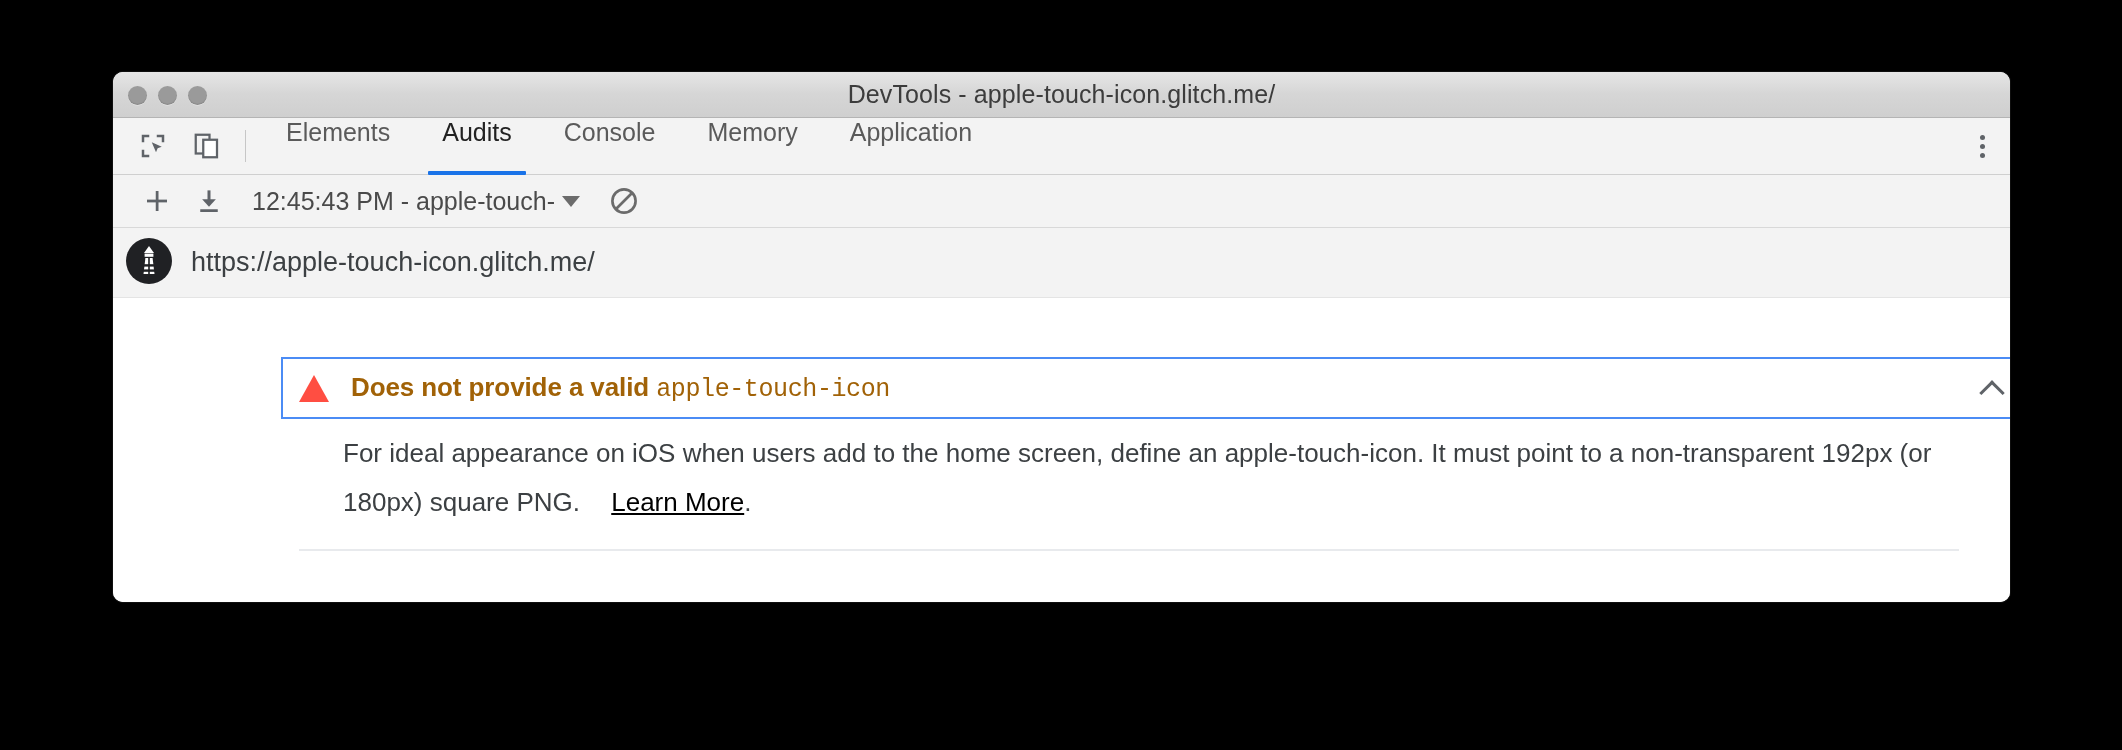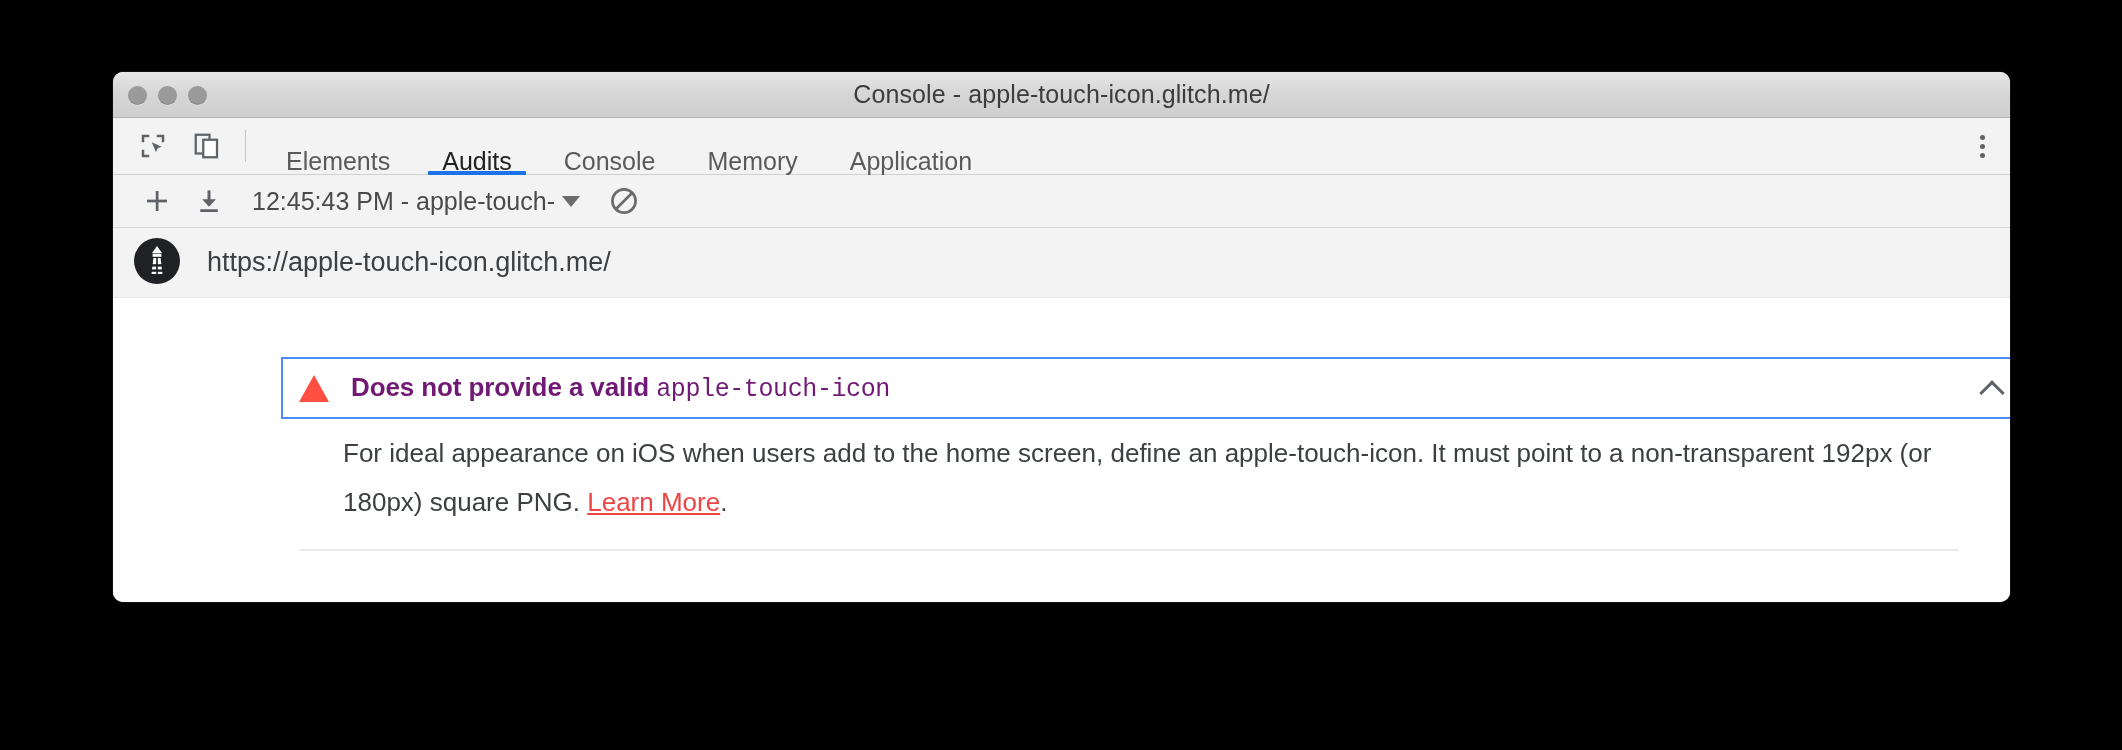--- a/index.html
+++ b/index.html
@@ -99,26 +99,25 @@
     flex: 0 0 1px;
   }
   .tabs {
     display: flex;
     align-items: stretch;
     padding-left: 14px;
   }
   .tab {
     position: relative;
     display: flex;
-    align-items: center;
+    align-items: flex-start;
     padding: 0 26px;
     font-size: 25px;
     color: #5a5a5a;
     white-space: nowrap;
-    margin-top: 30px;
   }
   .tab.active { color: #222222; }
   .tab.active::after {
     content: "";
     position: absolute;
     left: 12px; right: 12px;
     bottom: -1px;
     height: 4px;
     background: #1a73e8;
     border-radius: 1px;
@@ -187,22 +186,22 @@
     justify-content: center;
     margin-left: 16px;
   }
 
   
   .url-row {
     height: 70px;
     background: #f3f3f3;
     display: flex;
     align-items: center;
-    padding-left: 20px;
-    gap: 26px;
+    padding-left: 12px;
+    gap: 18px;
     border-bottom: 1px solid #e4e4e4;
   }
   .lh-logo { flex: 0 0 auto; }
   .url-text {
     font-size: 27px;
     color: #3c4043;
     white-space: nowrap;
   }
 
   
@@ -235,21 +234,21 @@
     width: 0; height: 0;
     border-left: 15px solid transparent;
     border-right: 15px solid transparent;
     border-bottom: 27px solid #ff4e42;
     margin-right: 22px;
     flex: 0 0 auto;
   }
   .audit-title {
     font-size: 26px;
     font-weight: bold;
-    color: #701a75;
+    color: #a16207;
     white-space: nowrap;
     letter-spacing: -0.1px;
   }
   .audit-title .code {
     font-family: "Liberation Mono", monospace;
     font-weight: normal;
     font-size: 25px;
     letter-spacing: -0.4px;
   }
   .chevron-up {
@@ -271,22 +270,23 @@
     position: absolute;
     left: 230px;
     top: 131px;
     width: 1650px;
     font-size: 26px;
     line-height: 49px;
     color: #3c4043;
     font-family: "Liberation Sans", sans-serif;
   }
   .audit-desc a {
-    color: #ef4444;
+    color: #000000;
     text-decoration: underline;
+    margin-left: 24px;
   }
 
   .bottom-divider {
     position: absolute;
     left: 186px;
     top: 251px;
     width: 1660px;
     height: 2px;
     background: #e8eaed;
   }
@@ -297,21 +297,21 @@
 <div id="root">
 
   <div class="window">
 
     <div class="titlebar">
       <div class="traffic-lights">
         <span class="tl-dot"></span>
         <span class="tl-dot"></span>
         <span class="tl-dot"></span>
       </div>
-      <div class="window-title">Console - apple-touch-icon.glitch.me/</div>
+      <div class="window-title">DevTools - apple-touch-icon.glitch.me/</div>
     </div>
 
     <div class="tabbar">
       <div class="tool-icons">
         <div class="icon-btn">
           <svg width="30" height="30" viewBox="0 0 24 24">
             <path d="M3 3h6v2H5v4H3V3z" fill="#5f6368"></path>
             <path d="M3 15v6h6v-2H5v-4H3z" fill="#5f6368"></path>
             <path d="M21 3h-6v2h4v4h2V3z" fill="#5f6368"></path>
             <path d="M11 9l8 3.5-3.3 1.2L14.4 17 11 9z" fill="#5f6368"></path>

